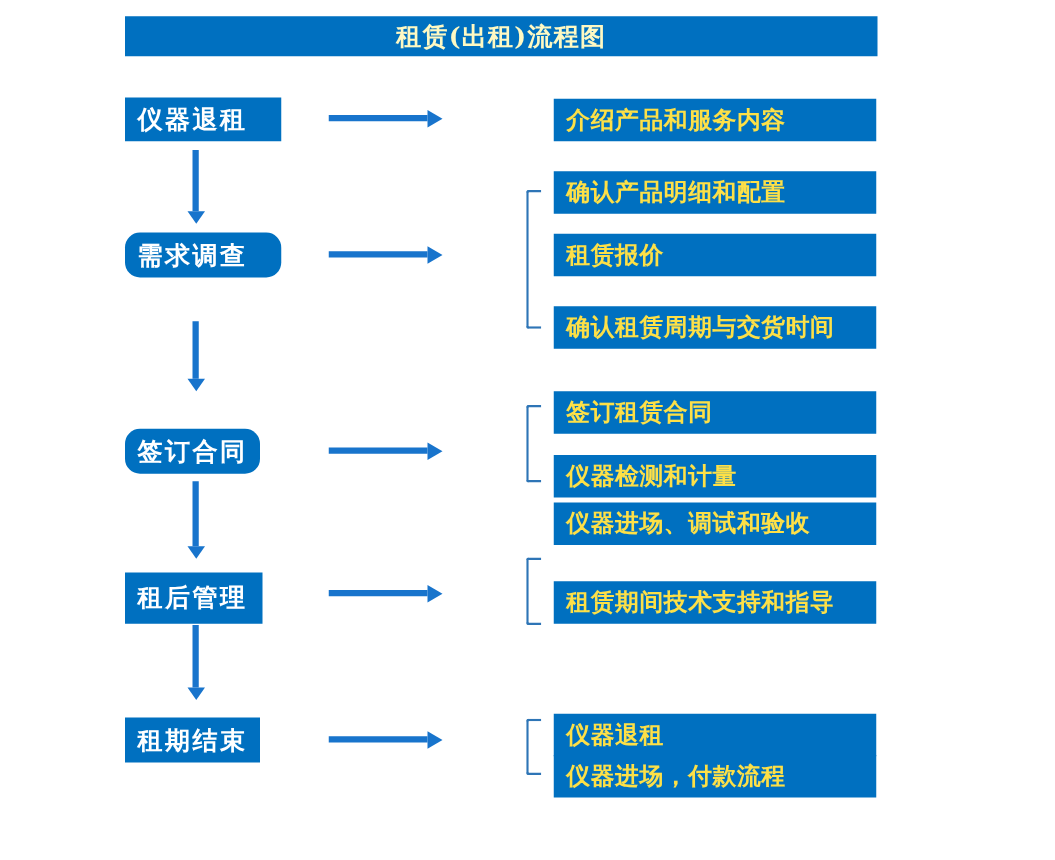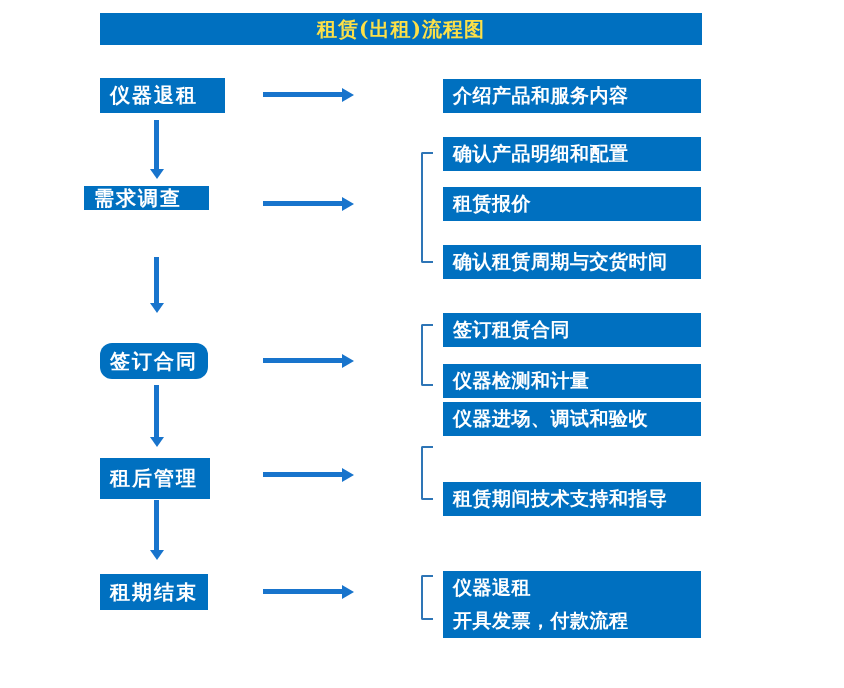--- a/index.html
+++ b/index.html
@@ -9,42 +9,42 @@
     height: 688px;
     background: #ffffff;
     overflow: hidden;
     font-family: "DejaVu Serif", "Liberation Serif", serif;
     font-weight: 700;
   }
   .title-bar {
     position: absolute;
     left: 100px; top: 13px; width: 602px; height: 32px;
     background: #0070C0;
-    color: #fde047;
+    color: #fef9c3;
     font-size: 20px;
     letter-spacing: 1px;
     text-align: center;
     line-height: 32px;
   }
   .lbox {
     position: absolute;
     background: #0070C0;
     color: #ffffff;
     font-size: 20px;
     letter-spacing: 2px;
     padding-left: 10px;
     box-sizing: border-box;
     display: flex;
     align-items: center;
   }
   .rbox {
     position: absolute;
     left: 443px; width: 258px; height: 34px;
     background: #0070C0;
-    color: #ffffff;
+    color: #fde047;
     font-size: 19px;
     letter-spacing: 0.5px;
     padding-left: 10px;
     box-sizing: border-box;
     display: flex;
     align-items: center;
   }
   .varrow { position: absolute; width: 14px; }
   .varrow .shaft {
     position: absolute; left: 4px; top: 0; width: 5px; bottom: 10px;
@@ -84,21 +84,21 @@
 
 <div class="canvas">
 
   <div class="title-bar">
     <span>租赁(出租)流程图</span>
   </div>
 
   <div class="lbox" style="left:100px; top:78px;  width:125px; height:35px;">
     <span>仪器退租</span>
   </div>
-  <div class="lbox" style="left:84px; top:186px; width:125px; height:24px;">
+  <div class="lbox" style="left:100px; top:186px; width:125px; height:36px;border-radius:12px;">
     <span>需求调查</span>
   </div>
   <div class="lbox" style="left:100px; top:343px; width:108px; height:36px;border-radius:12px;">
     <span>签订合同</span>
   </div>
   <div class="lbox" style="left:100px; top:458px; width:110px; height:41px;">
     <span>租后管理</span>
   </div>
   <div class="lbox" style="left:100px; top:574px; width:108px; height:36px;">
     <span>租期结束</span>
@@ -164,24 +164,24 @@
   <div class="rbox" style="top:313px;">
     <span>签订租赁合同</span>
   </div>
   <div class="rbox" style="top:364px;">
     <span>仪器检测和计量</span>
   </div>
 
   <div class="rbox" style="top:402px;">
     <span>仪器进场、调试和验收</span>
   </div>
-  <div class="rbox" style="top:482px;">
+  <div class="rbox" style="top:465px;">
     <span>租赁期间技术支持和指导</span>
   </div>
 
   <div class="rbox" style="top:560px;margin-top:11px;">
     <span>仪器退租</span>
   </div>
   <div class="rbox" style="top:604px;">
-    <span>开具发票，付款流程</span>
+    <span>仪器进场，付款流程</span>
   </div>
 
 </div>
 
 </body></html>

